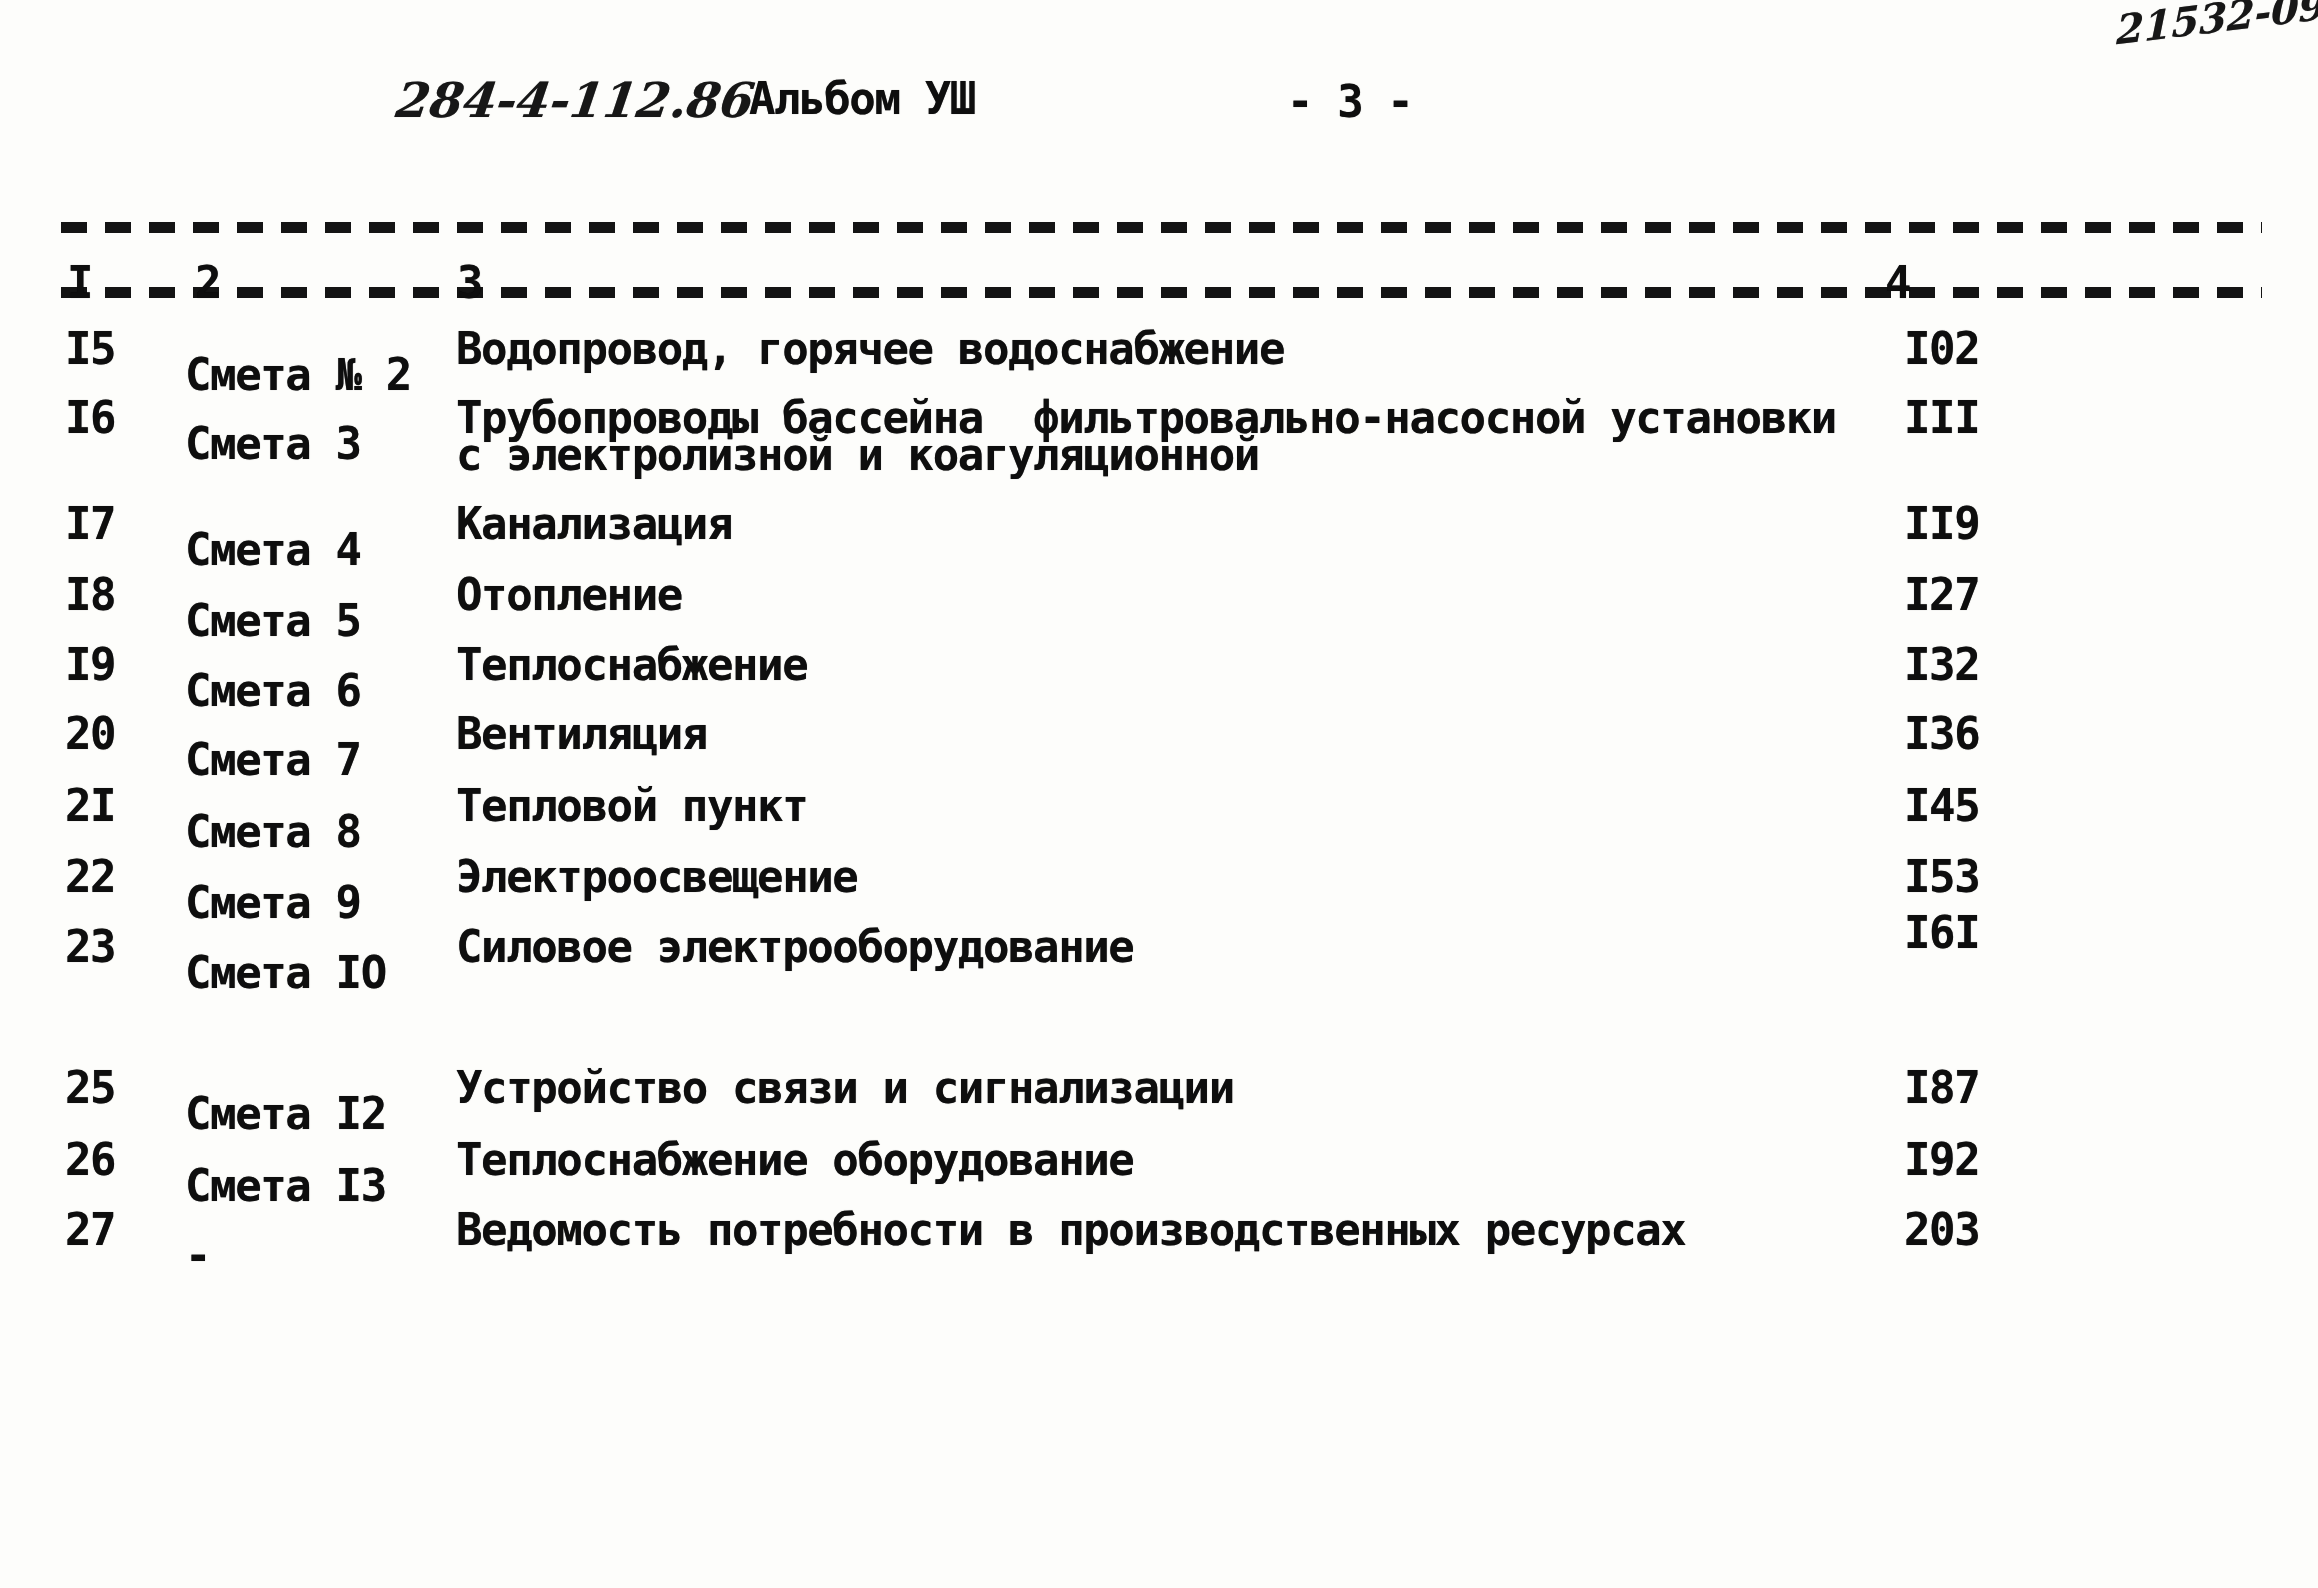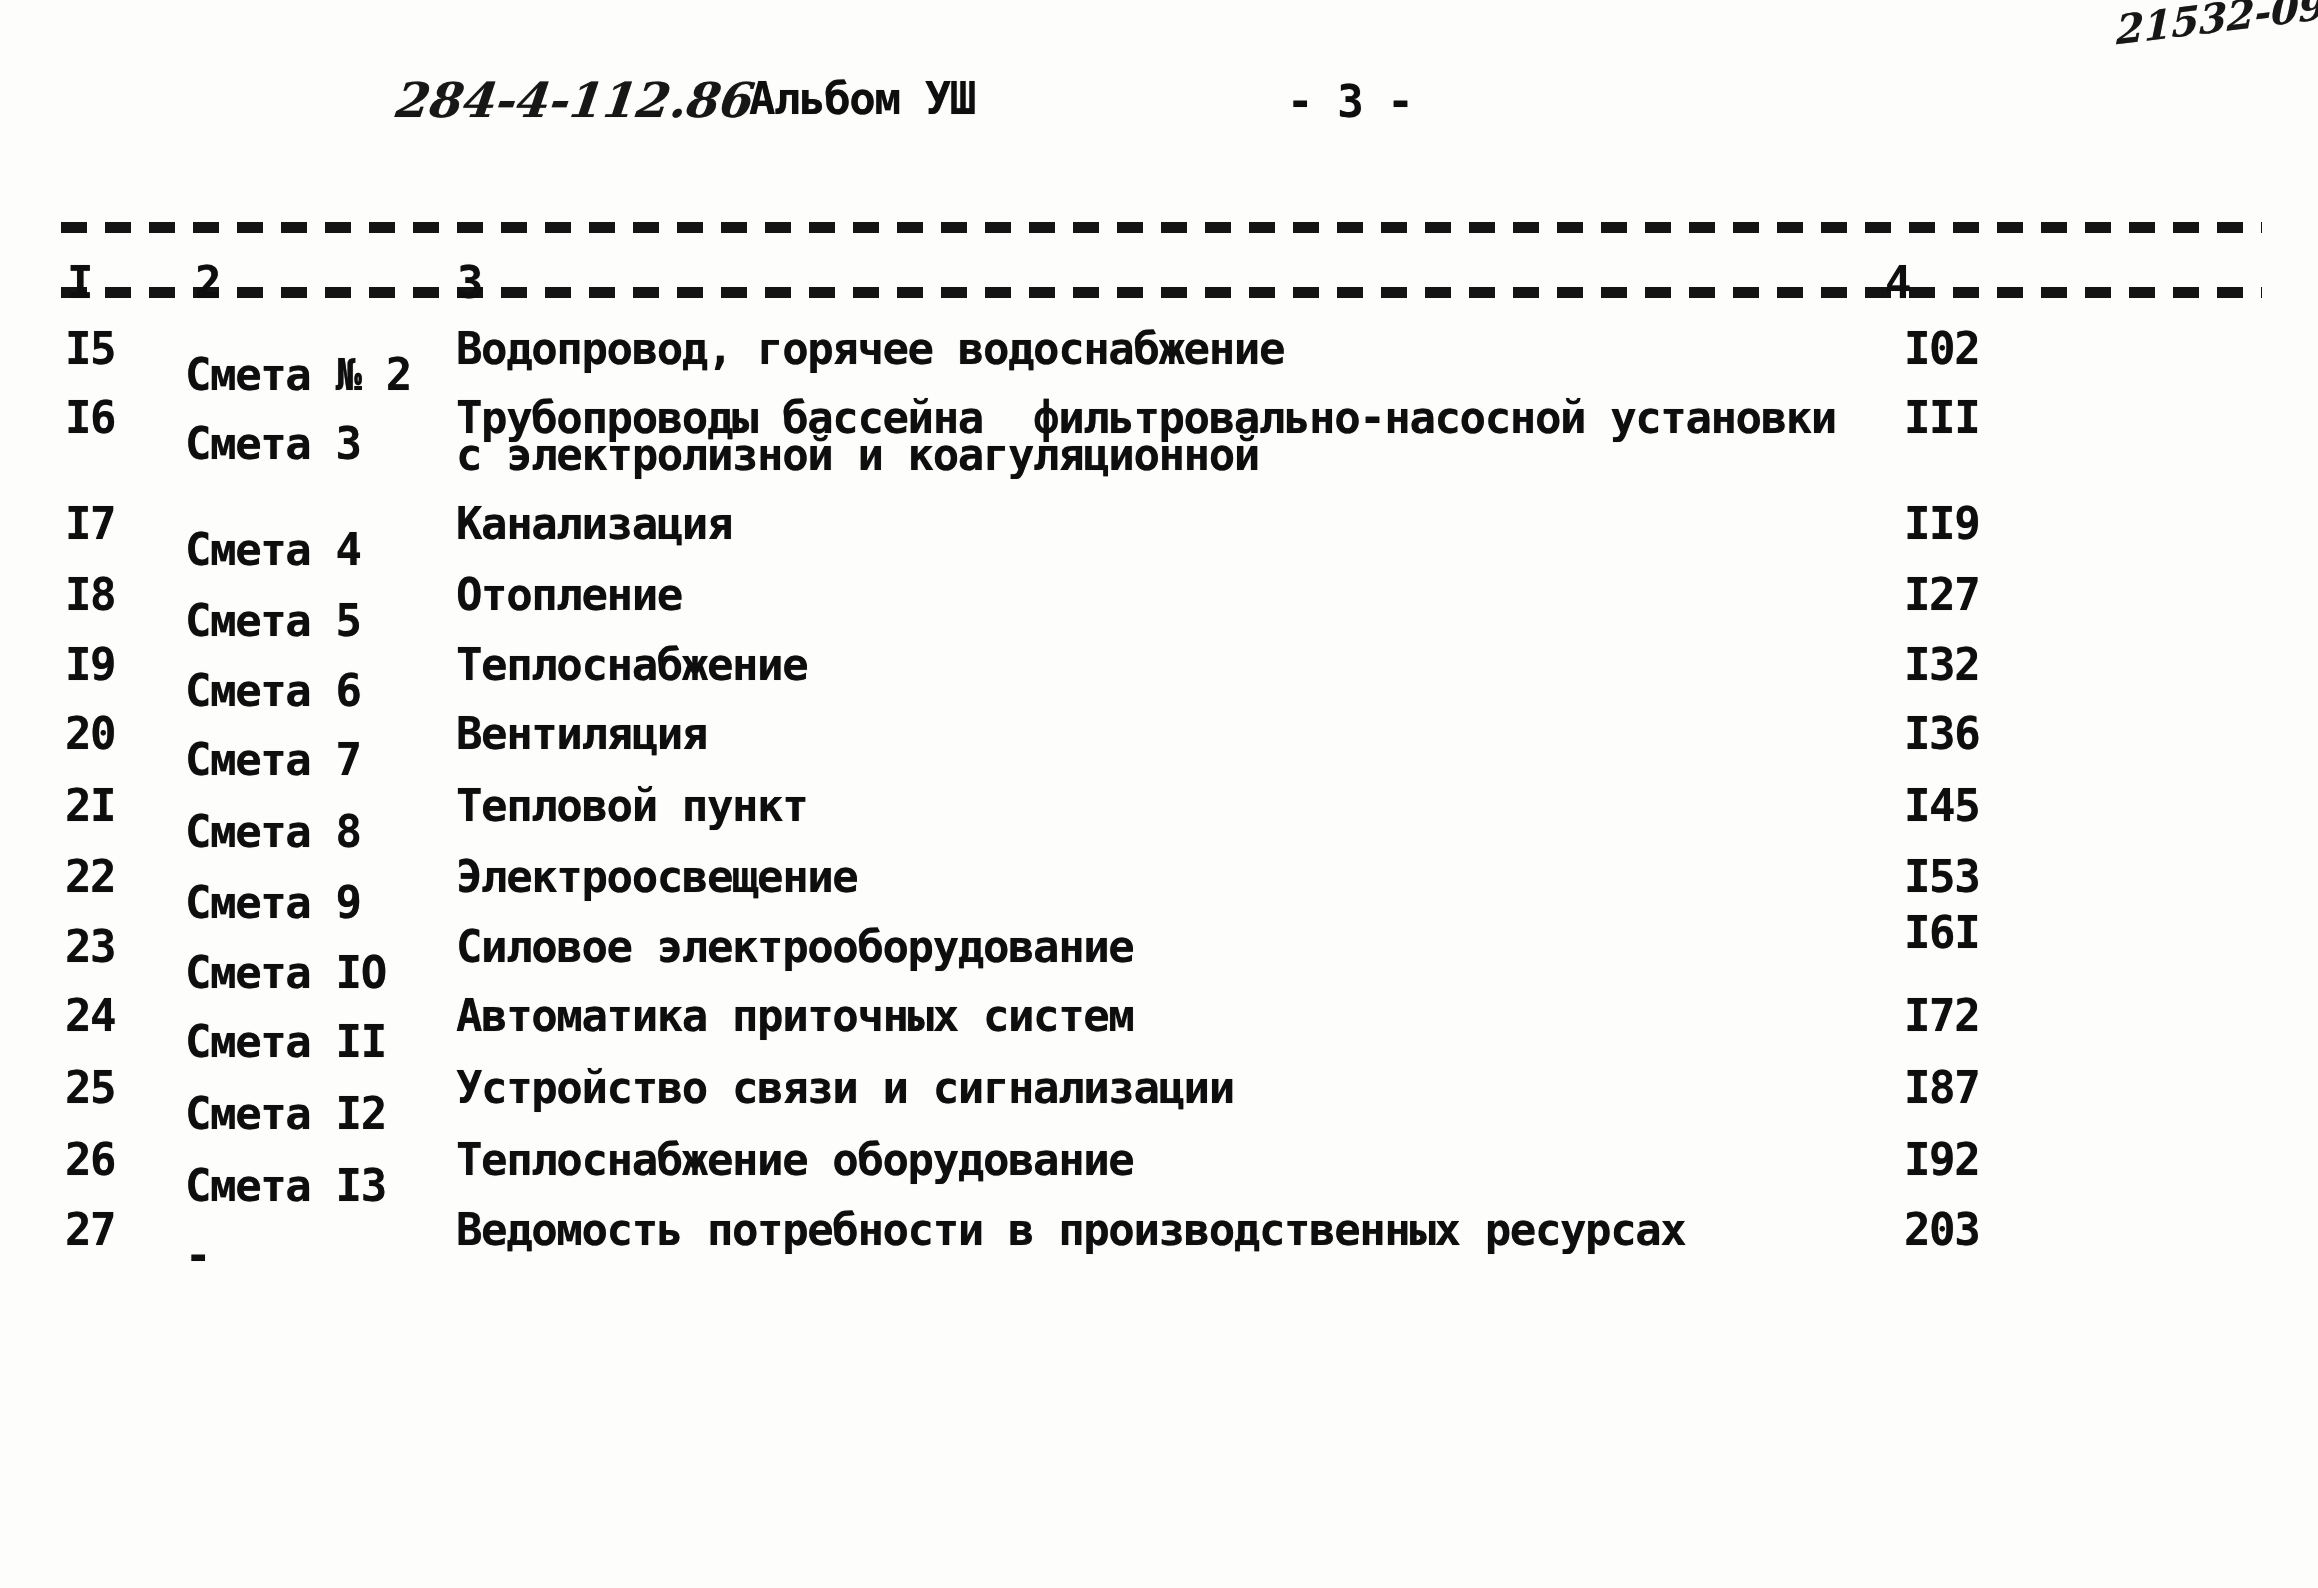--- a/index.html
+++ b/index.html
@@ -131,26 +131,20 @@
     <span class="typed c c4">I53</span>
   </div>
 
   <div class="row" style="top:924px">
     <span class="typed c c1">23</span>
     <span class="typed c c2">Смета IO</span>
     <span class="typed c c3">Силовое электрооборудование</span>
     <span class="typed c c4" style="top:-14px">I6I</span>
   </div>
 
-  <div class="row" style="top:993px">
-    <span class="typed c c1">24</span>
-    <span class="typed c c2">Смета II</span>
-    <span class="typed c c3">Автоматика приточных систем</span>
-    <span class="typed c c4">I72</span>
-  </div>
 
   <div class="row" style="top:1065px">
     <span class="typed c c1">25</span>
     <span class="typed c c2">Смета I2</span>
     <span class="typed c c3">Устройство связи и сигнализации</span>
     <span class="typed c c4">I87</span>
   </div>
 
   <div class="row" style="top:1137px">
     <span class="typed c c1">26</span>

